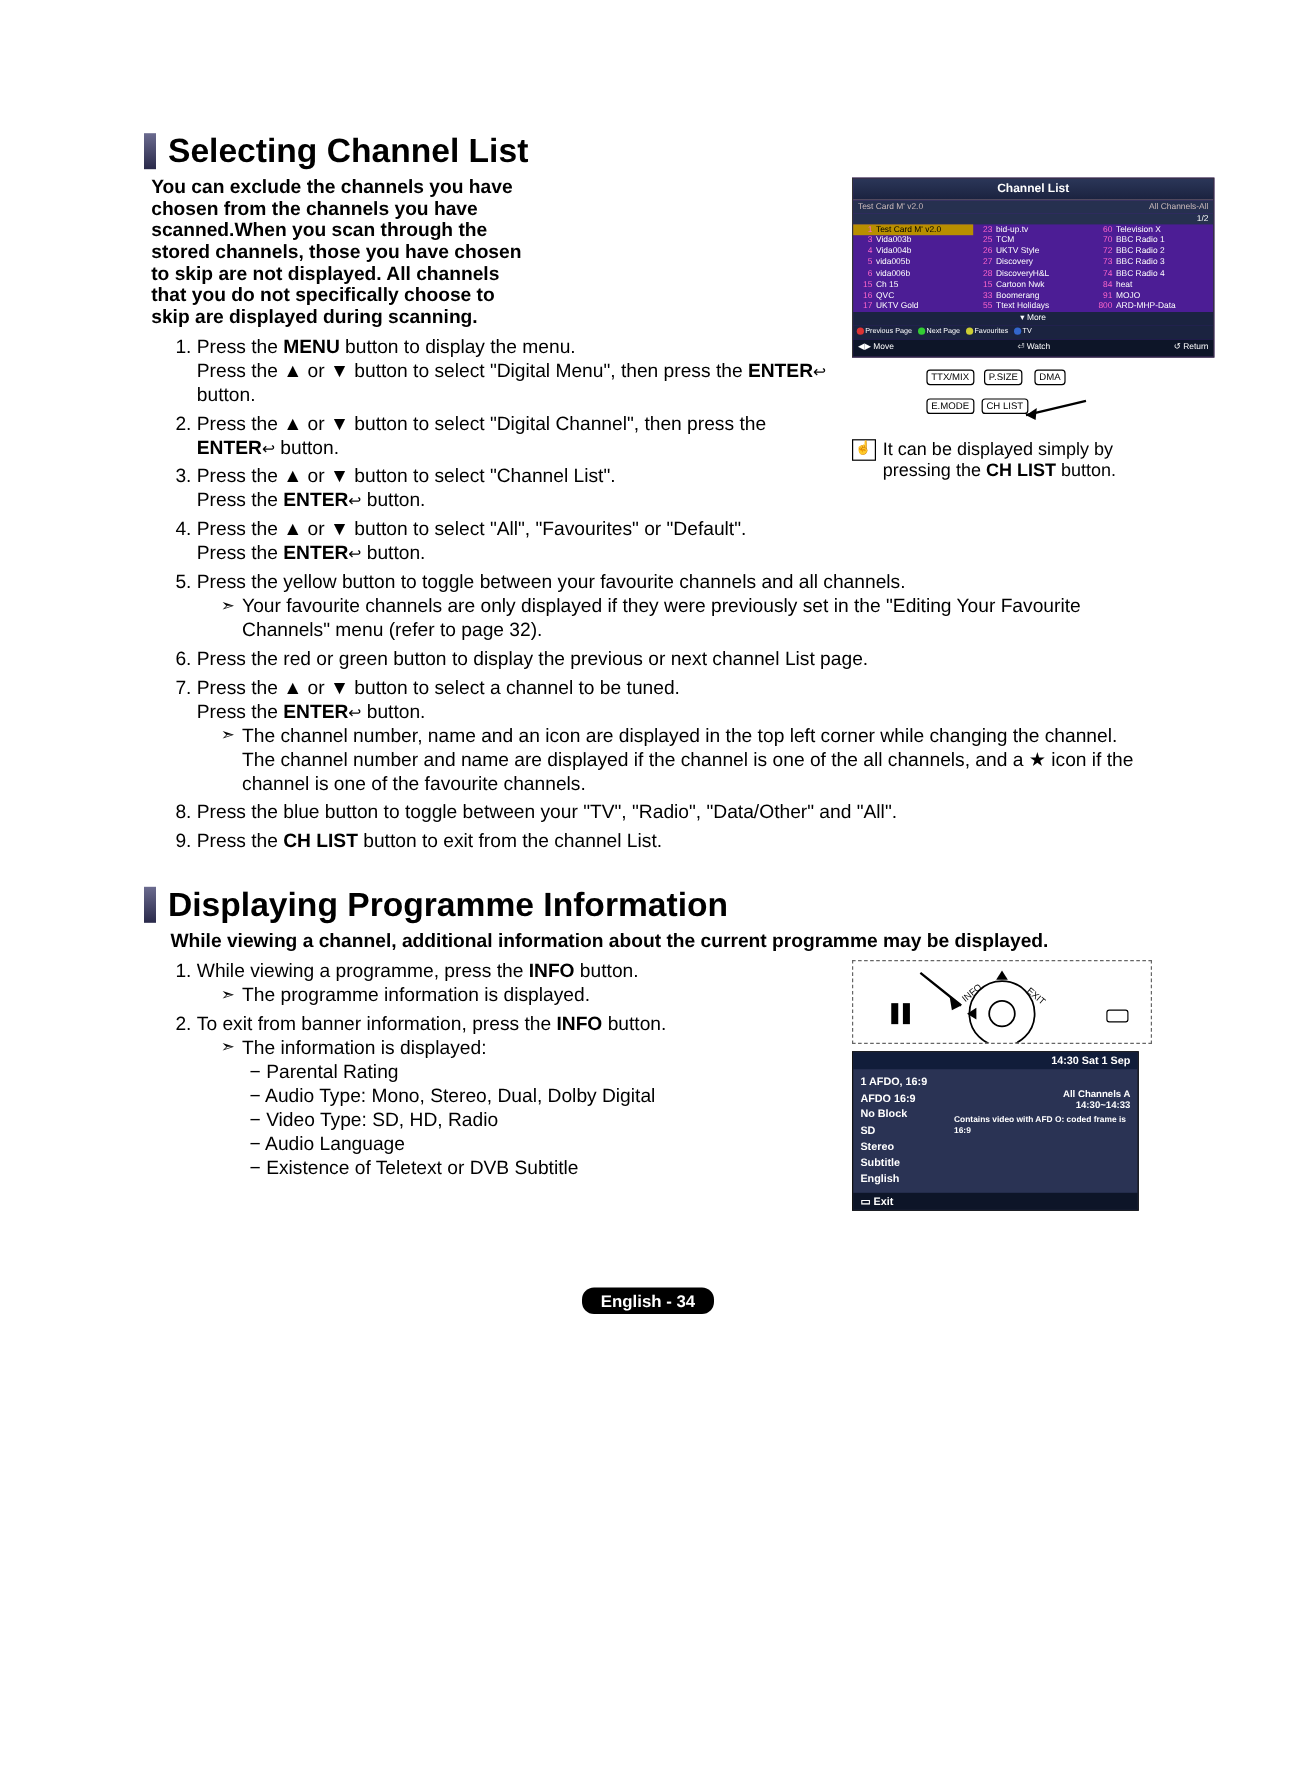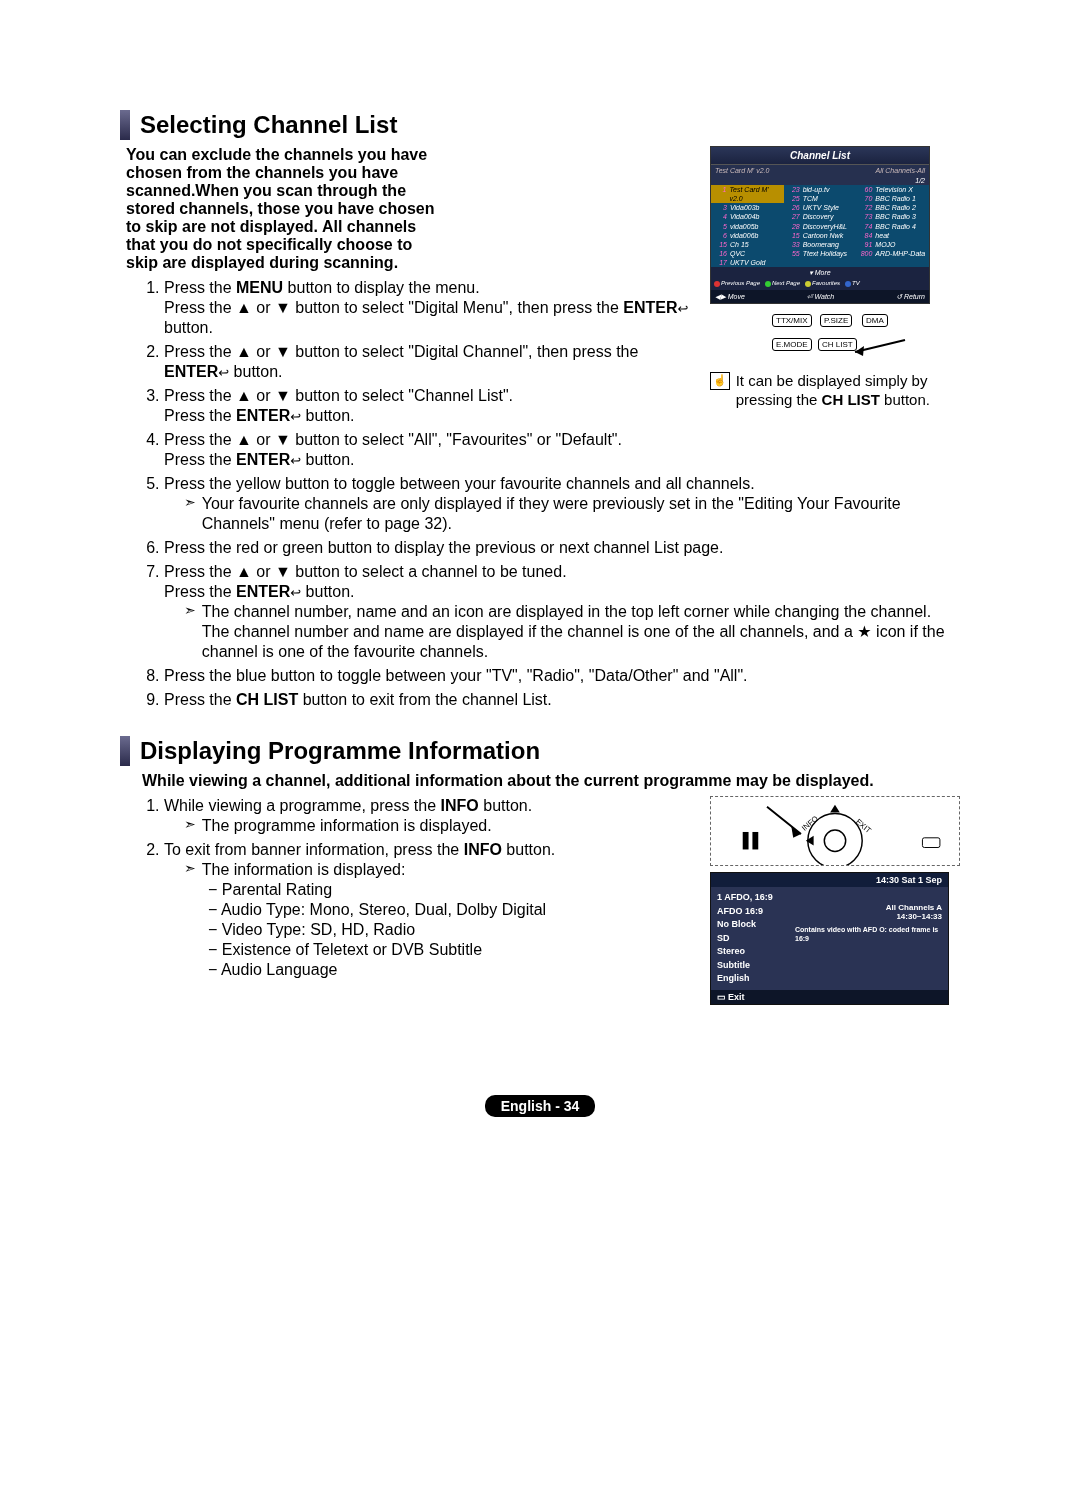--- a/index.html
+++ b/index.html
@@ -16,43 +16,43 @@
     align-items: center;
     gap: 10px;
     margin-bottom: 6px;
   }
   .heading-bar {
     width: 10px;
     height: 30px;
     background: linear-gradient(#6b6b8f, #2a2a4a);
     display:inline-block;
   }
-  h1 { font-size: 24px; font-weight: bold; }
+  h1 { font-size: 28px; font-weight: bold; }
   .intro { font-weight: bold; margin-left: 6px; margin-bottom: 6px; margin-right: 260px; }
   .cols { display: flex; gap: 8px; }
   .leftcol { flex: 1; }
   .rightcol { width: 250px; flex-shrink:0; }
   ol.steps { list-style: decimal; margin-left: 44px; }
   ol.steps > li { margin-bottom: 4px; line-height: 1.25; }
   .enter-icon::after { content: "↩"; font-size: 13px; }
   .star::before { content:"★"; }
   .sub { margin-left: 20px; display:flex; gap:6px; }
   .dash-list { margin-left: 44px; }
   .section2 { margin-top: 26px; }
   .intro-wide { font-weight:bold; margin-left:22px; margin-bottom:6px; }
-  .footer { text-align:center; margin-top:90px; }
+  .footer { text-align:center; margin-top:64px; }
   .footer-pill {
     display:inline-block; background:#000; color:#fff; font-size:14px;
     padding:3px 16px; border-radius:10px; font-weight:bold;
   }
 
   
   .osd {
-    border:1px solid #333; width:220px; background:#0c4a6e; color:#fff;
-    font-size:7px; line-height:1.3;font-style:italic;
+    border:1px solid #333; width:302px; background:#4c1d95; color:#fff;
+    font-size:7px; line-height:1.3;
   }
   .osd-title { background: linear-gradient(#2b3658,#1b2340); text-align:center; font-weight:bold; padding:2px 0; font-size:10px; border-bottom:1px solid #555;}
   .osd-sub { display:flex; justify-content:space-between; padding:1px 4px; background:#26304f; color:#cbb; }
   .osd-body { display:flex; }
   .osd-col { flex:1; }
   .osd-row { display:flex; padding:0 2px; gap:3px; }
   .osd-row .n { width:14px; text-align:right; color:#f6c; }
   .osd-row.sel { background:#b88f00; color:#000; }
   .osd-more { text-align:center; background:#1b2340; padding:1px 0; }
   .osd-legend { display:flex; gap:5px; padding:2px 3px; background:#1b2340; flex-wrap:wrap; font-size:6px;}
@@ -317,22 +317,22 @@
         <li>
           <span>To exit from banner information, press the </span><b>INFO</b><span> button.</span>
           <div class="sub">
               <span class="pointer">➣</span>
               <span>The information is displayed:</span>
             </div>
           <div class="dash-list" id="dashes">
               <div>− Parental Rating</div>
               <div>− Audio Type: Mono, Stereo, Dual, Dolby Digital</div>
               <div>− Video Type: SD, HD, Radio</div>
+              <div>− Audio Language</div>
               <div>− Existence of Teletext or DVB Subtitle</div>
-              <div>− Audio Language</div>
             </div>
         </li>
       </ol>
     </div>
 
     <div class="rightcol">
       <div class="info-remote">
         <svg class="ir-svg" viewBox="0 0 250 70">
           <circle cx="125" cy="45" r="28" fill="none" stroke="#000" stroke-width="1.5"></circle>
           <circle cx="125" cy="45" r="11" fill="none" stroke="#000" stroke-width="1.5"></circle>

